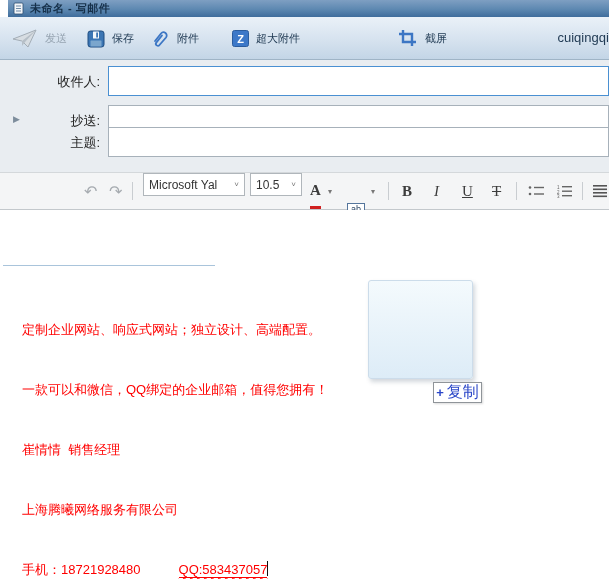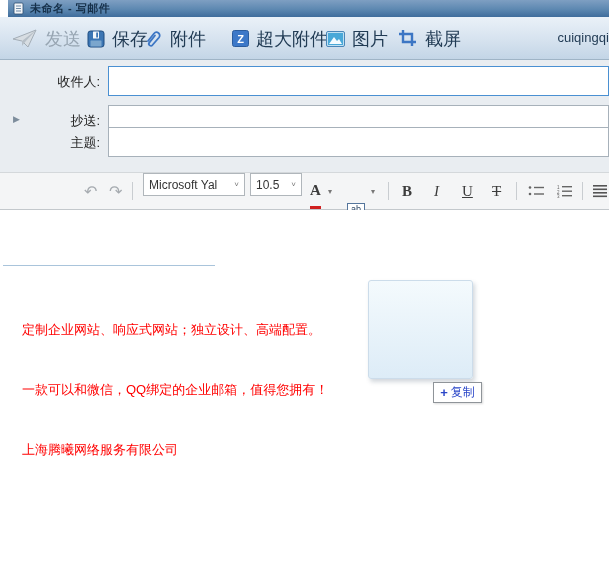--- a/index.html
+++ b/index.html
@@ -19,21 +19,21 @@
   
   .toolbar{
     position:absolute; left:0; top:17px; width:609px; height:43px;
     background:linear-gradient(#eaf1f8,#d4e1ee 60%,#c3d5e6);
     border-bottom:1px solid #9fb4c6;
   }
   .tb-btn{
     position:absolute; top:6px; height:31px; display:flex; align-items:center; gap:7px;
     padding:0 4px; cursor:pointer;
   }
-  .tb-btn .lbl{ font-size:18px; color:#223c55; }
+  .tb-btn .lbl{ font-size:11px; color:#223c55; }
   .tb-btn.disabled .lbl{ color:#97a5b2; }
   .account{
     position:absolute; top:13px; right:-7px; font-size:13px; color:#223c55; white-space:nowrap;
   }
   
   .fields{
     position:absolute; left:0; top:60px; width:609px; height:112px;
     background:#e9edf1;
   }
   .frow{ position:absolute; left:0; width:609px; height:30px; }
@@ -84,21 +84,21 @@
     position:absolute; left:368px; top:70px; width:105px; height:99px;
     background:linear-gradient(#f4fafd,#ddecf7); border:1px solid #ccdcea; border-radius:3px;
     box-shadow:2px 3px 4px rgba(80,100,120,.25);
   }
   .copy-btn{
     position:absolute; left:433px; top:172px; width:49px; height:21px;
     background:#fff; border:1px solid #8f9499; display:flex; align-items:center; justify-content:center;
     gap:3px; cursor:pointer; box-shadow:1px 1px 2px rgba(0,0,0,.15);
   }
   .copy-btn .plus{ color:#2a46c8; font-weight:bold; font-size:13px; line-height:13px; }
-  .copy-btn .txt{ color:#2a46c8; font-size:12px; }
+  .copy-btn .txt{ color:#2a46c8; font-size:16px; }
   svg{ display:block; }
 </style>
 </head>
 <body>
 
 <div class="window">
 
   <div class="titlebar">
     <span class="doc-icon">
       <svg width="11" height="13" viewBox="0 0 11 13">
@@ -127,49 +127,39 @@
         <svg width="18" height="18" viewBox="0 0 18 18">
           <rect x="1" y="1" width="16" height="16" rx="2.5" fill="#3c76b4" stroke="#1f4d80" stroke-width="1"></rect>
           <rect x="6" y="1.5" width="6" height="7" rx="0.5" fill="#f4f8fb"></rect>
           <rect x="9.2" y="2.5" width="1.8" height="5" fill="#3c76b4"></rect>
           <rect x="3.5" y="10.5" width="11" height="6" rx="0.5" fill="#7ba6cd"></rect>
         </svg>
       </span>
       <span class="lbl">保存</span>
     </div>
 
-    <div class="tb-btn" style="left:139px">
+    <div class="tb-btn" style="left:146px">
       <span>
         <svg width="20" height="20" viewBox="0 0 20 20">
           <path d="M5 12 L11 4.5 a3.2 3.2 0 0 1 5 4 L9.5 16 a2 2 0 0 1 -3.2 -2.4 L12 6.5" fill="none" stroke="#3c76c4" stroke-width="1.8" stroke-linecap="round"></path>
         </svg>
       </span>
       <span class="lbl">附件</span>
     </div>
 
     <div class="tb-btn" style="left:228px">
       <span>
         <svg width="17" height="17" viewBox="0 0 17 17">
           <rect x="0.5" y="0.5" width="16" height="16" rx="2" fill="#3c78c8" stroke="#2a5c9e"></rect>
           <text x="8.5" y="12.5" font-size="11" font-weight="bold" fill="#fff" text-anchor="middle" font-family="Liberation Sans,sans-serif">Z</text>
         </svg>
       </span>
       <span class="lbl">超大附件</span>
     </div>
 
-    <div class="tb-btn" style="left:322px">
-      <span>
-        <svg width="19" height="16" viewBox="0 0 19 16">
-          <rect x="0.5" y="0.5" width="18" height="15" rx="1.5" fill="#bfe0f2" stroke="#4a86b8"></rect>
-          <rect x="2" y="2" width="15" height="12" fill="#49a8d8"></rect>
-          <polygon points="3,13 8,6 11,10 13,8 16,13" fill="#f4fbff"></polygon>
-        </svg>
-      </span>
-      <span class="lbl">图片</span>
-    </div>
 
     <div class="tb-btn" style="left:394px">
       <span>
         <svg width="20" height="19" viewBox="0 0 20 19">
           <path d="M5 1 v12 h13" fill="none" stroke="#3c76c4" stroke-width="2.4"></path>
           <path d="M1 5 h13 v12" fill="none" stroke="#3c76c4" stroke-width="2.4"></path>
         </svg>
       </span>
       <span class="lbl">截屏</span>
     </div>
@@ -249,21 +239,23 @@
       </svg>
     </span>
   </div>
 
   <div class="bodyarea">
     <div class="sigline"></div>
 
     <div class="sigtext">
       <div class="line">定制企业网站、响应式网站；独立设计、高端配置。</div>
       <div class="line">一款可以和微信，QQ绑定的企业邮箱，值得您拥有！</div>
+      <div class="line">崔情情  销售经理</div>
       <div class="line">上海腾曦网络服务有限公司</div>
+      <div class="line"><span>手机：18721928480</span><span class="qq-gap"></span><span class="redlink">QQ:583437057</span><span class="caret-bar"></span></div>
       
       
       
       
       
     </div>
 
     <div class="preview-panel"></div>
 
     <div class="copy-btn">

